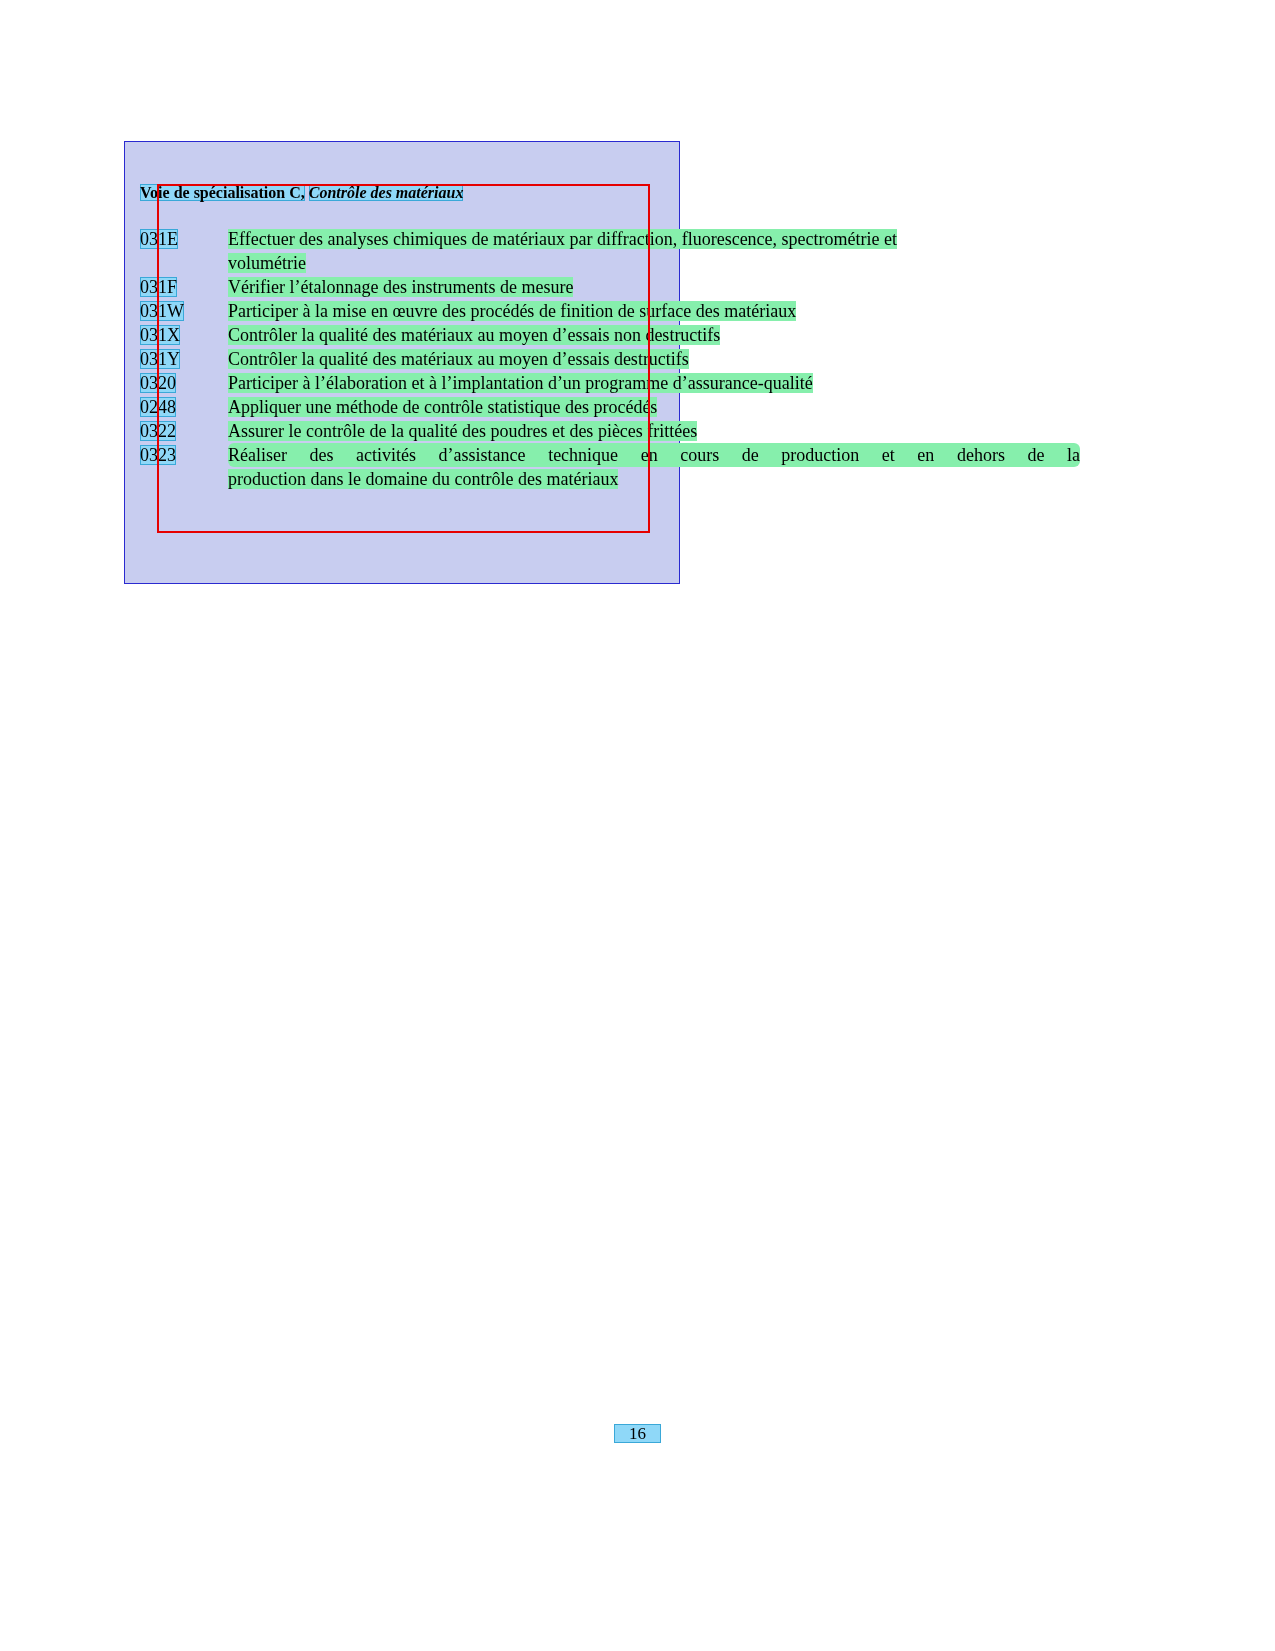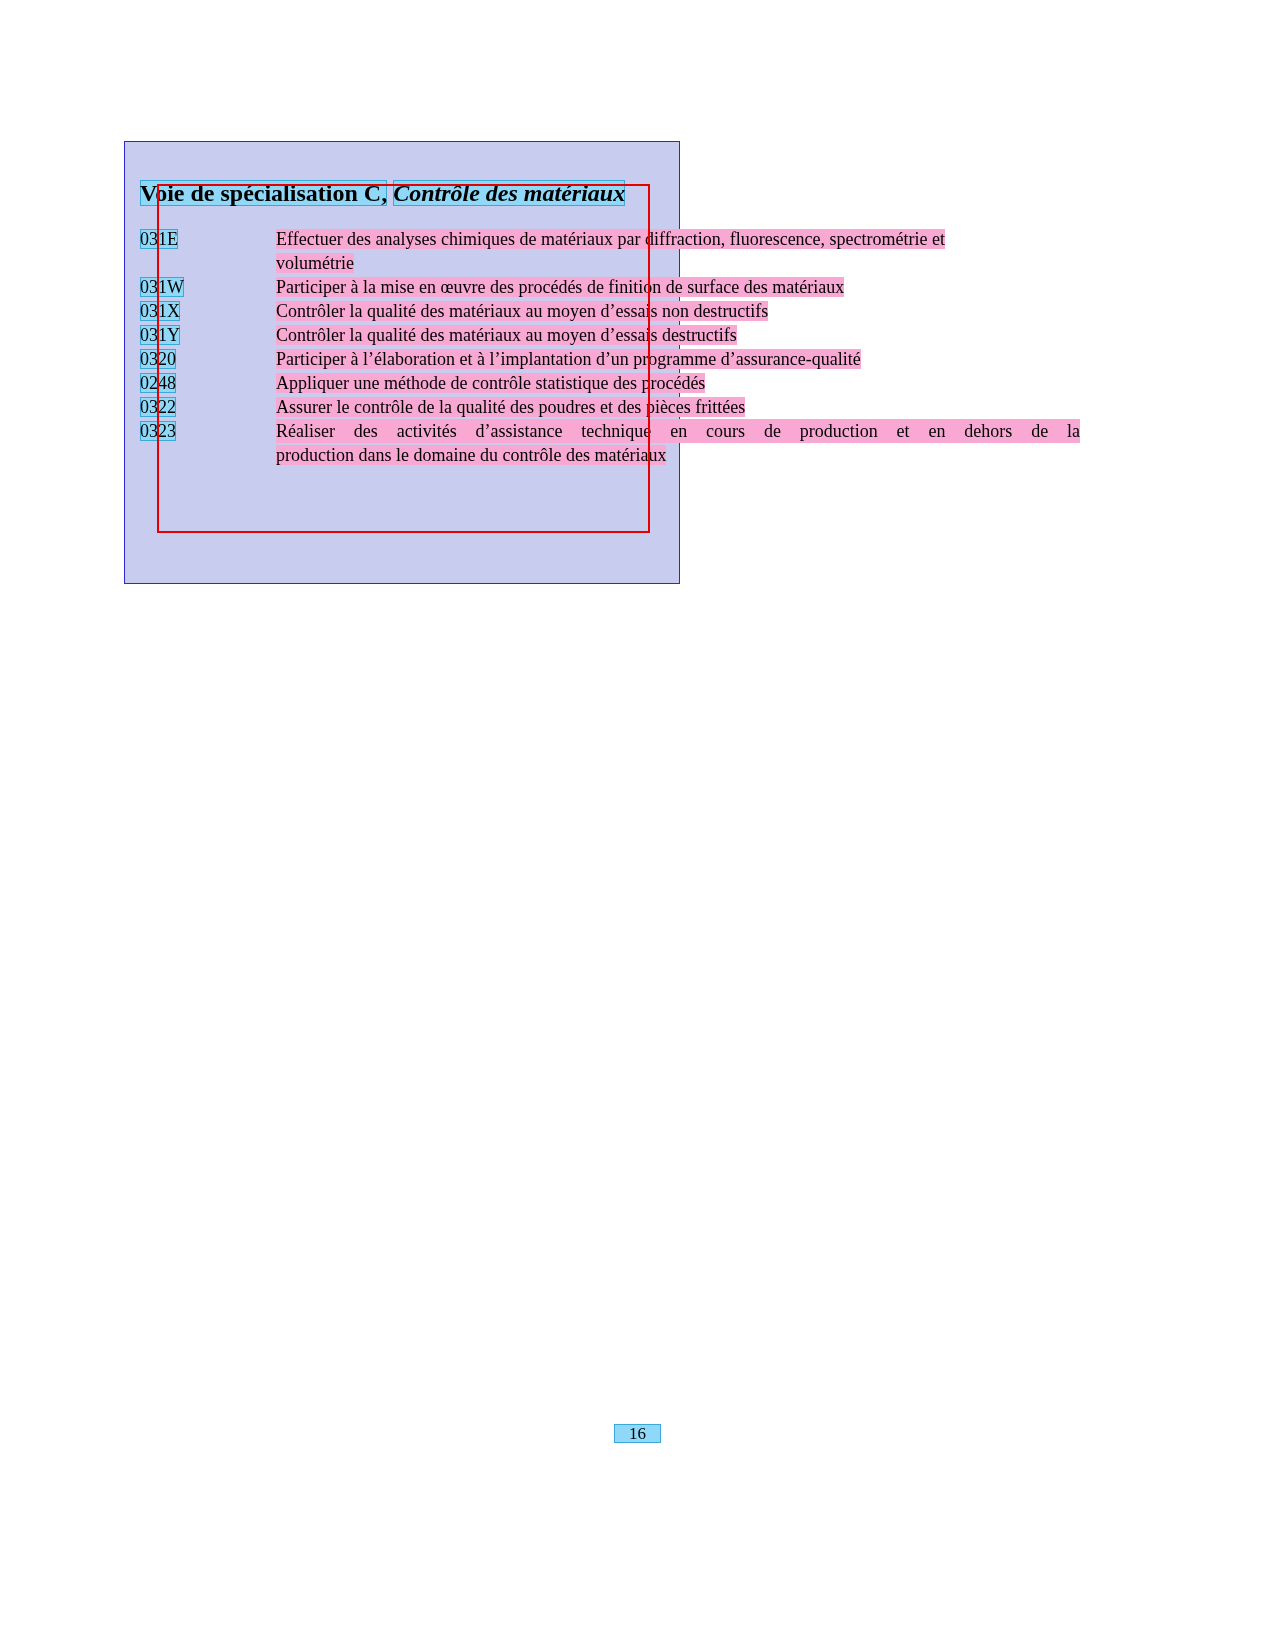--- a/index.html
+++ b/index.html
@@ -44,21 +44,21 @@
   
   .text-layer {
     position: absolute;
     left: 140px;
     top: 181px;
     width: 940px;
     z-index: 3;
   }
 
   .title-line {
-    font-size: 24px;
+    font-size: 16px;
     line-height: 24px;
     margin-bottom: 22px;
     white-space: nowrap;
   }
   .title-line .hl {
     font-weight: bold;
   }
   .title-line .it {
     font-weight: bold;
     font-style: italic;
@@ -78,30 +78,30 @@
   .desc {
     flex: 1 1 auto;
   }
   .desc.justify {
     text-align: justify;
   }
   .desc.justify > span.j {
     display: block;
     text-align: justify;
     text-align-last: justify;
+    border-radius: 6px;
   }
 
   
   .hl {
     background: #8fd8f8;
     box-shadow: 0 0 0 1px #3aa8d8 inset;
   }
   .hl-soft {
-    background: #f9a8d4;
-    margin-left: 48px;
+    background: #86efac;
   }
 
   
   .page-number {
     position: absolute;
     left: 0;
     right: 0;
     top: 1424px;
     text-align: center;
     font-size: 17px;
@@ -128,20 +128,24 @@
 
   <div class="row">
     <div class="code"><span class="hl">031E</span></div>
     <div class="desc"><span class="hl-soft">Effectuer des analyses chimiques de matériaux par diffraction, fluorescence, spectrométrie et</span></div>
   </div>
   <div class="row">
     <div class="code"></div>
     <div class="desc"><span class="hl-soft">volumétrie</span></div>
   </div>
 
+  <div class="row">
+    <div class="code"><span class="hl">031F</span></div>
+    <div class="desc"><span class="hl-soft">Vérifier l’étalonnage des instruments de mesure</span></div>
+  </div>
 
   <div class="row">
     <div class="code"><span class="hl">031W</span></div>
     <div class="desc"><span class="hl-soft">Participer à la mise en œuvre des procédés de finition de surface des matériaux</span></div>
   </div>
 
   <div class="row">
     <div class="code"><span class="hl">031X</span></div>
     <div class="desc"><span class="hl-soft">Contrôler la qualité des matériaux au moyen d’essais non destructifs</span></div>
   </div>

